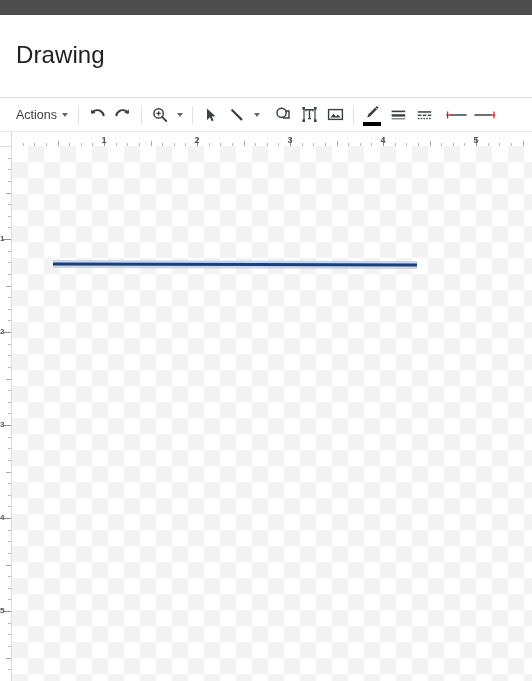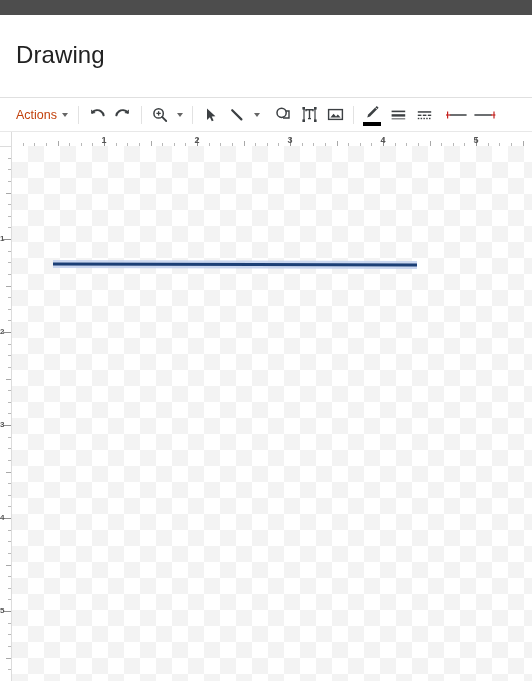--- a/index.html
+++ b/index.html
@@ -76,21 +76,21 @@
     justify-content: center;
     height: 26px;
     border-radius: 2px;
     cursor: default;
     flex: 0 0 auto;
   }
   .tb-btn.icon { width: 26px; }
   .tb-btn.wide { padding: 0 5px; }
   .tb-label {
     font-size: 12.5px;
-    color: #c2410c;
+    color: #404040;
     white-space: nowrap;
   }
   .caret {
     display: inline-block;
     width: 0; height: 0;
     margin-left: 5px;
     border-left: 3.5px solid transparent;
     border-right: 3.5px solid transparent;
     border-top: 4px solid #666666;
   }

